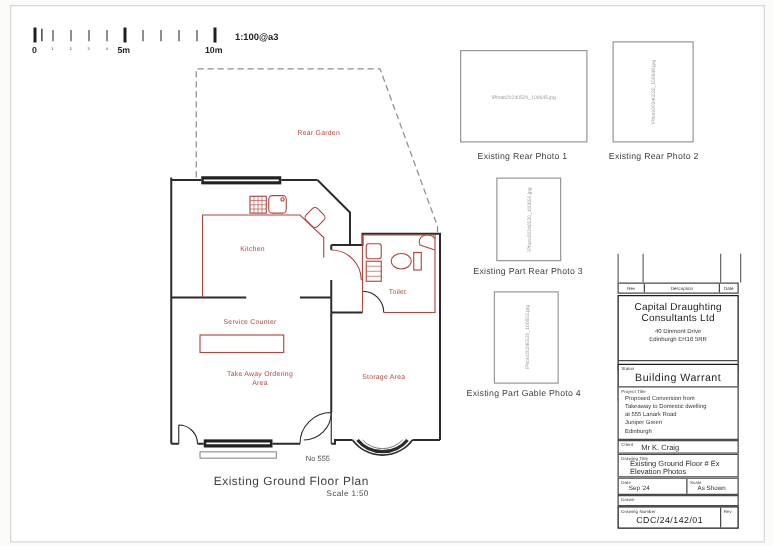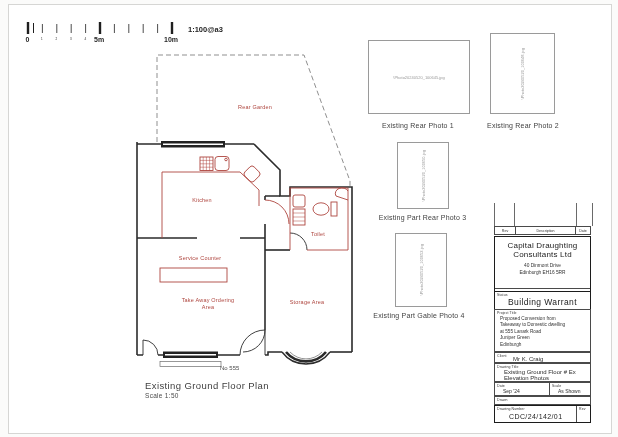--- a/index.html
+++ b/index.html
@@ -12,21 +12,21 @@
     position:absolute;left:8px;top:4px;width:602px;height:428px;
     background:#ffffff;border:1px solid #d6d6d4;
   }
   .abs{position:absolute;}
   .plan-svg{position:absolute;left:0;top:0;width:618px;height:437px;}
   
   .room-label{
     position:absolute;color:#ae453e;text-align:center;
     font-size:5.5px;line-height:1.25;letter-spacing:.2px;
   }
-  .dark-label{position:absolute;color:#4d4d4d;text-align:left;}
+  .dark-label{position:absolute;color:#4d4d4d;text-align:right;}
   .plan-title{font-size:9.5px;color:#3f3f3f;letter-spacing:.4px;}
   .plan-scale{font-size:6.5px;color:#4a4a4a;letter-spacing:.3px;}
   
   .photo{
     position:absolute;border:1px solid #9a9a9a;background:#fff;
     display:flex;align-items:center;justify-content:center;overflow:hidden;
   }
   .photo .fname{font-size:4px;color:#9a9a9a;white-space:nowrap;}
   .photo .fname.vert{writing-mode:vertical-rl;transform:rotate(180deg);}
   .photo-label{position:absolute;font-size:7px;color:#3f3f3f;text-align:center;letter-spacing:.2px;}

